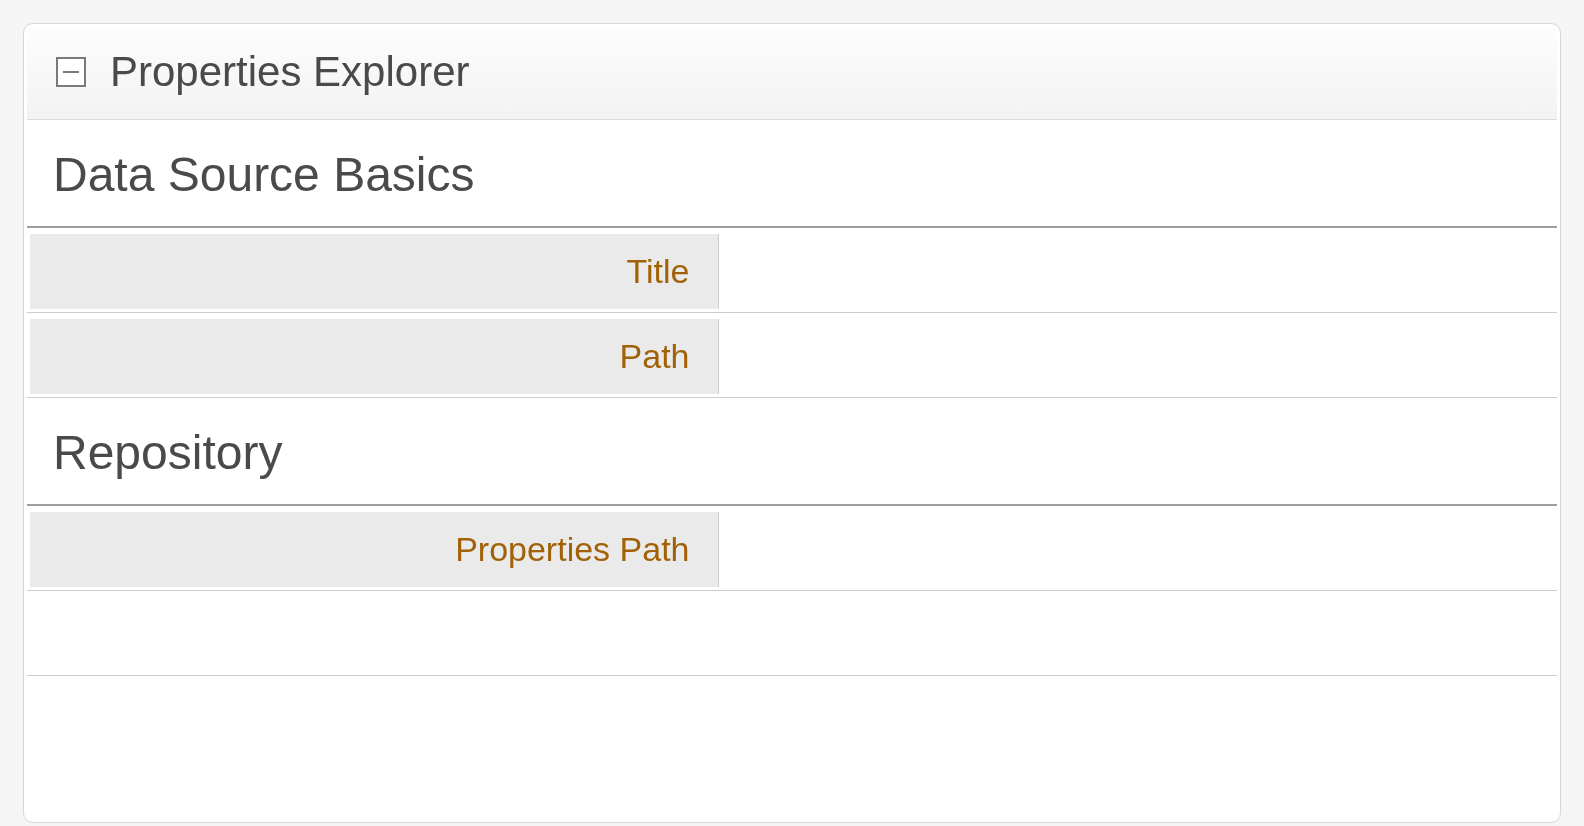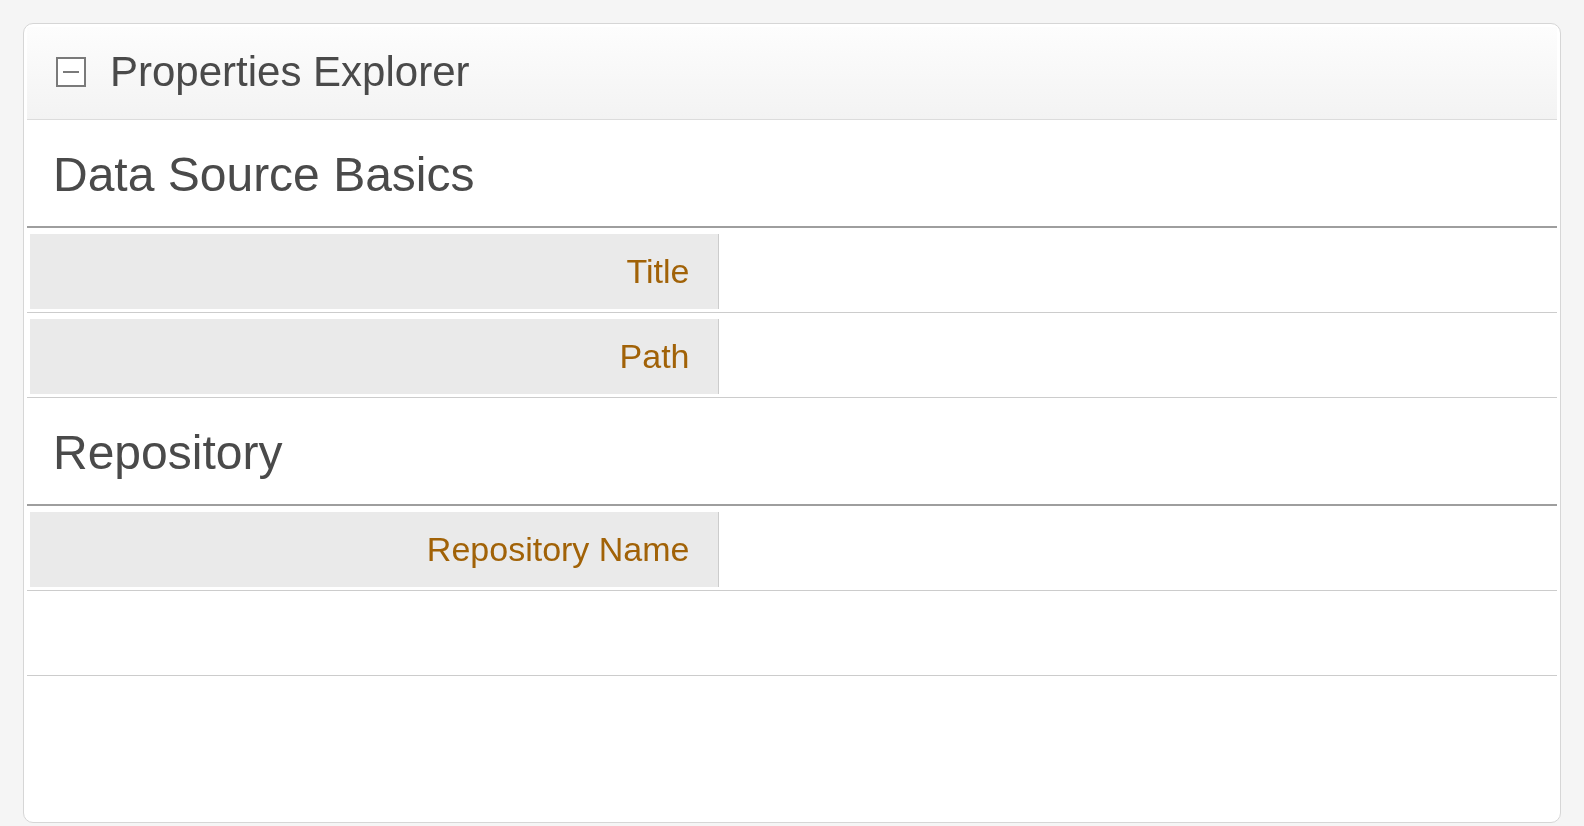--- a/index.html
+++ b/index.html
@@ -101,21 +101,21 @@
   </div>
 
   <div class="prop-row">
     <div class="prop-label">Path</div>
     <div class="prop-value" contenteditable="true" style=""></div>
   </div>
 
   <div class="section-header">Repository</div>
 
   <div class="prop-row">
-    <div class="prop-label">Repository Name</div>
+    <div class="prop-label">Properties Path</div>
     <div class="prop-value" contenteditable="true" style=""></div>
   </div>
 
   <div class="prop-row">
     <div class="prop-value" contenteditable="true" style=""></div>
   </div>
 
   <div class="empty-footer"></div>
 </div>
 

